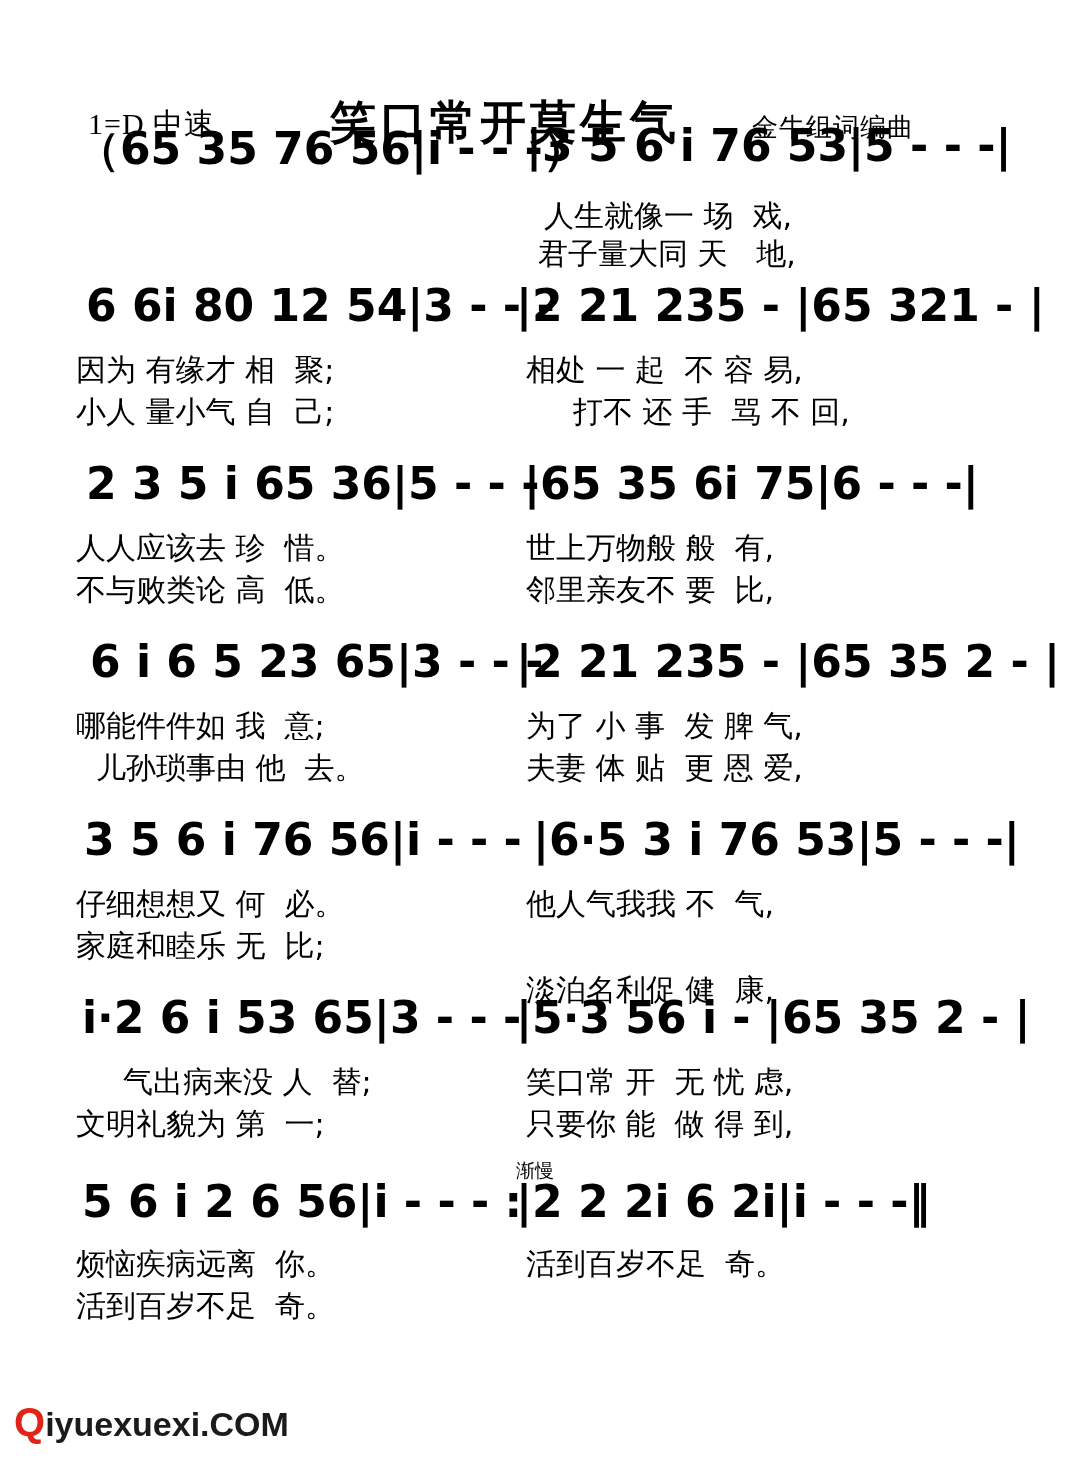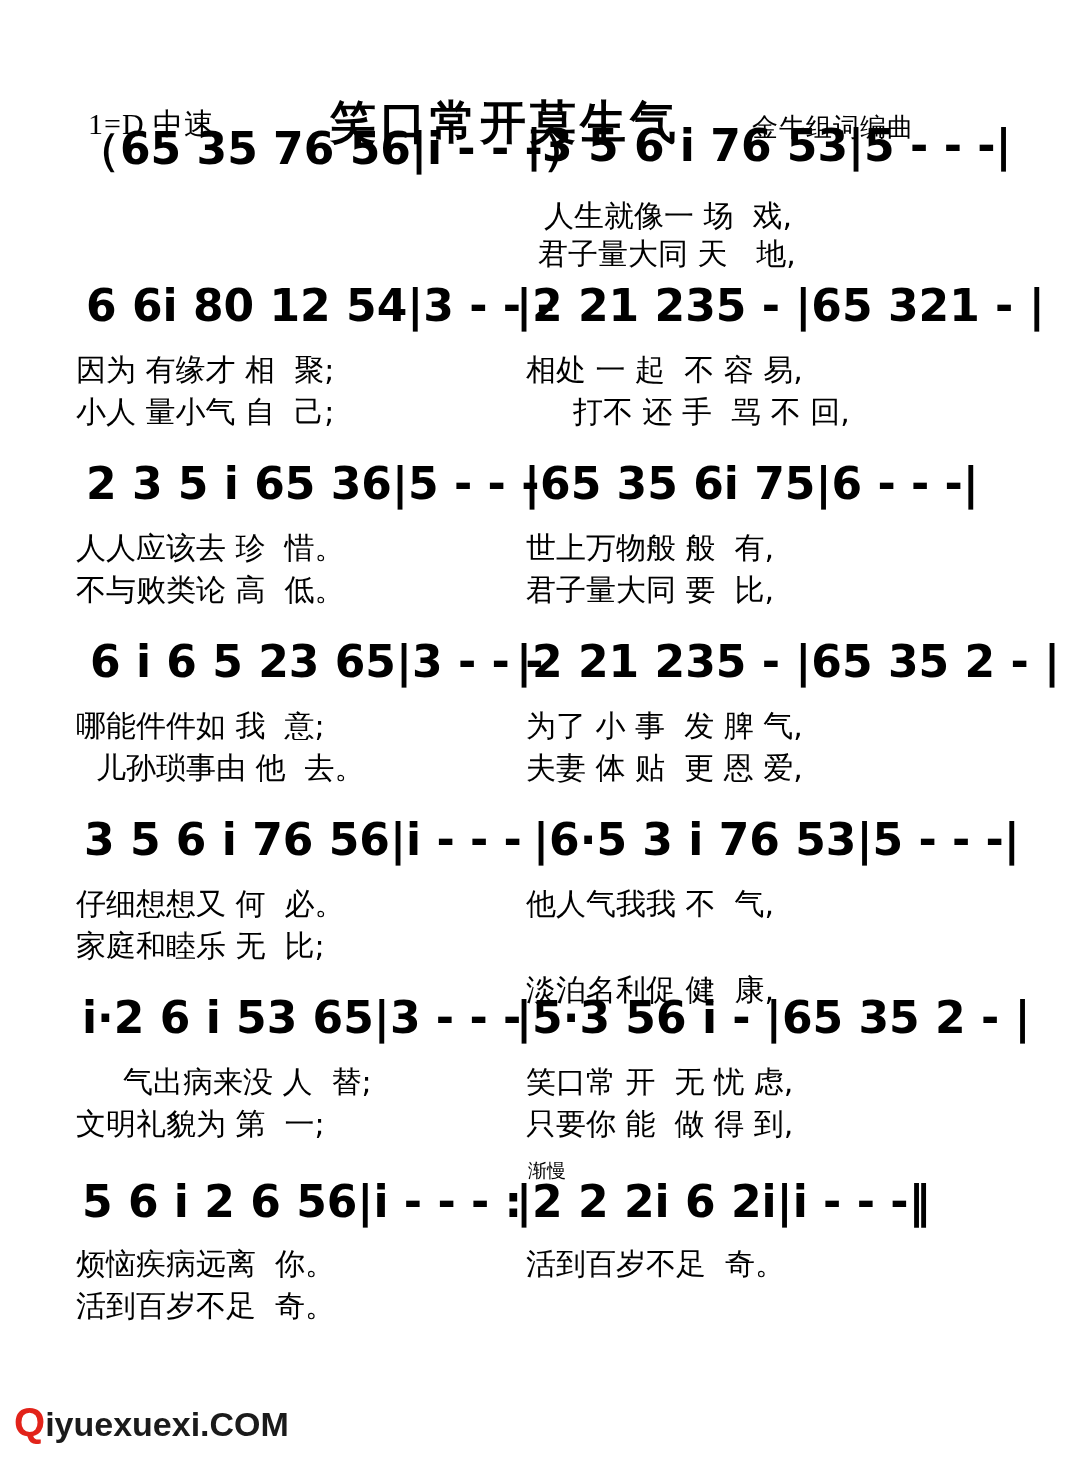--- a/index.html
+++ b/index.html
@@ -126,21 +126,21 @@
     <div class="noteline" style="height:74px;">
       <span class="seg" style="position:absolute;left:10px;top:8px;">2 3 5 i 65 36|5 - - -</span>
       <span class="seg" style="position:absolute;left:448px;top:8px;">|65 35 6i 75|6 - - -|</span>
     </div>
     <div class="lyricline" style="height:46px;">
       <span class="seg" style="left:0px;top:4px;">人人应该去 珍  惜。</span>
       <span class="seg" style="left:450px;top:4px;">世上万物般 般  有,</span>
     </div>
     <div class="lyricline" style="height:46px;">
       <span class="seg" style="left:0px;top:0px;">不与败类论 高  低。</span>
-      <span class="seg" style="left:450px;top:0px;">君子量大同 要  比,</span>
+      <span class="seg" style="left:450px;top:0px;">邻里亲友不 要  比,</span>
     </div>
   </div>
 
   <div class="system" style="height:178px;">
     <div class="noteline" style="height:74px;">
       <span class="seg" style="position:absolute;left:14px;top:8px;">6 i 6 5 23 65|3 - - -</span>
       <span class="seg" style="position:absolute;left:440px;top:8px;">|2 21 235 - |65 35 2 - |</span>
     </div>
     <div class="lyricline" style="height:46px;">
       <span class="seg" style="left:0px;top:4px;">哪能件件如 我  意;</span>
@@ -176,21 +176,21 @@
       <span class="seg" style="left:0px;top:4px;margin-left:47px;">气出病来没 人  替;</span>
       <span class="seg" style="left:450px;top:4px;">笑口常 开  无 忧 虑,</span>
     </div>
     <div class="lyricline" style="height:46px;">
       <span class="seg" style="left:0px;top:0px;">文明礼貌为 第  一;</span>
       <span class="seg" style="left:450px;top:0px;">只要你 能  做 得 到,</span>
     </div>
   </div>
 
   <div class="system" style="height:190px;">
-    <div class="marking" style="left:452px;top:-4px;">渐慢</div>
+    <div class="marking" style="left:440px;top:-4px;">渐慢</div>
     <div class="noteline" style="height:74px;">
       <span class="seg" style="position:absolute;left:6px;top:14px;">5 6 i 2 6 56|i - - - :</span>
       <span class="seg" style="position:absolute;left:440px;top:14px;">|2 2 2i 6 2i|i - - -‖</span>
     </div>
     <div class="lyricline" style="height:46px;">
       <span class="seg" style="left:0px;top:8px;">烦恼疾病远离  你。</span>
       <span class="seg" style="left:450px;top:8px;">活到百岁不足  奇。</span>
     </div>
     <div class="lyricline" style="height:46px;">
       <span class="seg" style="left:0px;top:4px;">活到百岁不足  奇。</span>

